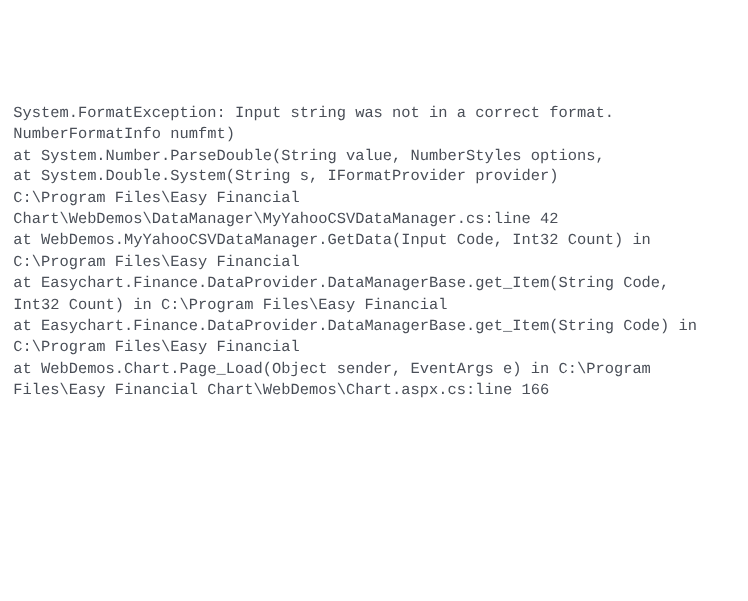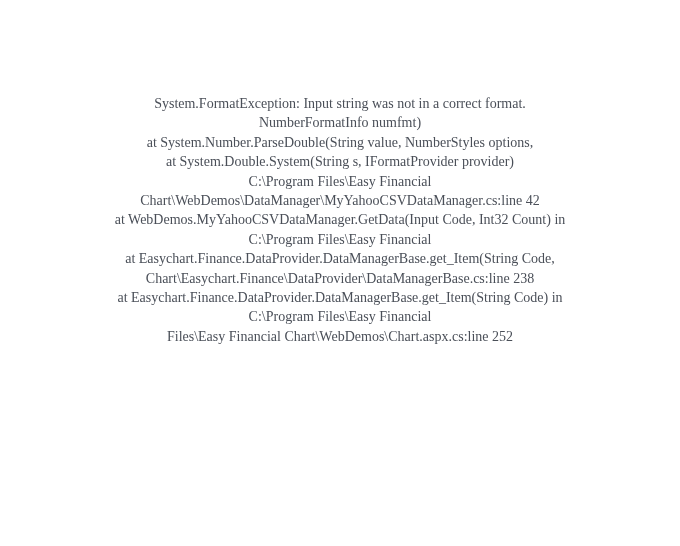--- a/index.html
+++ b/index.html
@@ -14,22 +14,21 @@
   }
   .error-page {
     width: 680px;
     height: 546px;
     box-sizing: border-box;
     padding-top: 94px;
   }
   .stack-trace {
     width: 656px;
     margin: 0 auto;
-    text-align: center;
-    font-family: Liberation Serif, serif;
+    font-family: Liberation Mono, monospace;
     font-size: 14px;
     line-height: 19.4px;
     color: #4a4f58;
     white-space: nowrap;
   }
   .stack-trace .line {
     white-space: nowrap;
   }
 </style>
 </head>
@@ -39,18 +38,19 @@
   <div class="stack-trace">
     <div class="line">System.FormatException: Input string was not in a correct format.</div>
     <div class="line">NumberFormatInfo numfmt)</div>
     <div class="line">at System.Number.ParseDouble(String value, NumberStyles options,</div>
     <div class="line">at System.Double.System(String s, IFormatProvider provider)</div>
     <div class="line">C:\Program Files\Easy Financial</div>
     <div class="line">Chart\WebDemos\DataManager\MyYahooCSVDataManager.cs:line 42</div>
     <div class="line">at WebDemos.MyYahooCSVDataManager.GetData(Input Code, Int32 Count) in</div>
     <div class="line">C:\Program Files\Easy Financial</div>
     <div class="line">at Easychart.Finance.DataProvider.DataManagerBase.get_Item(String Code,</div>
-    <div class="line">Chart\Easychart.Finance\DataProvider\DataManagerBase.cs:line 238</div>
+    <div class="line">Int32 Count) in C:\Program Files\Easy Financial</div>
     <div class="line">at Easychart.Finance.DataProvider.DataManagerBase.get_Item(String Code) in</div>
     <div class="line">C:\Program Files\Easy Financial</div>
-    <div class="line">Files\Easy Financial Chart\WebDemos\Chart.aspx.cs:line 252</div>
+    <div class="line">at WebDemos.Chart.Page_Load(Object sender, EventArgs e) in C:\Program</div>
+    <div class="line">Files\Easy Financial Chart\WebDemos\Chart.aspx.cs:line 166</div>
   </div>
 </div>
 
 </body></html>

